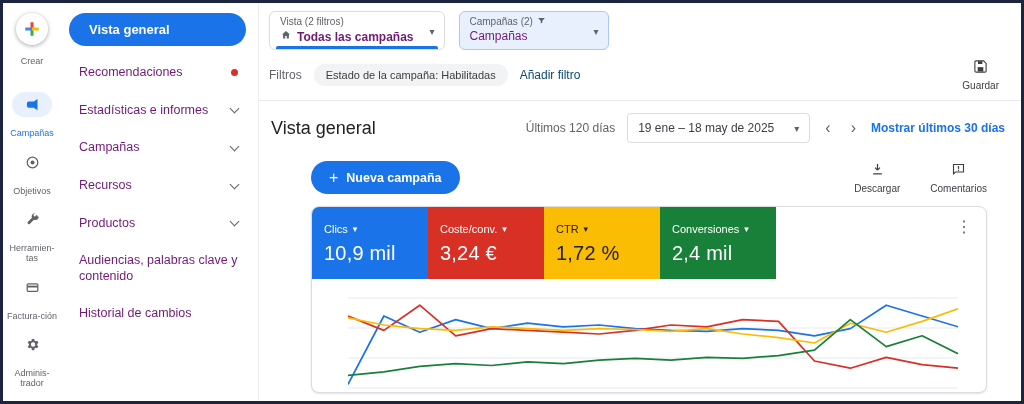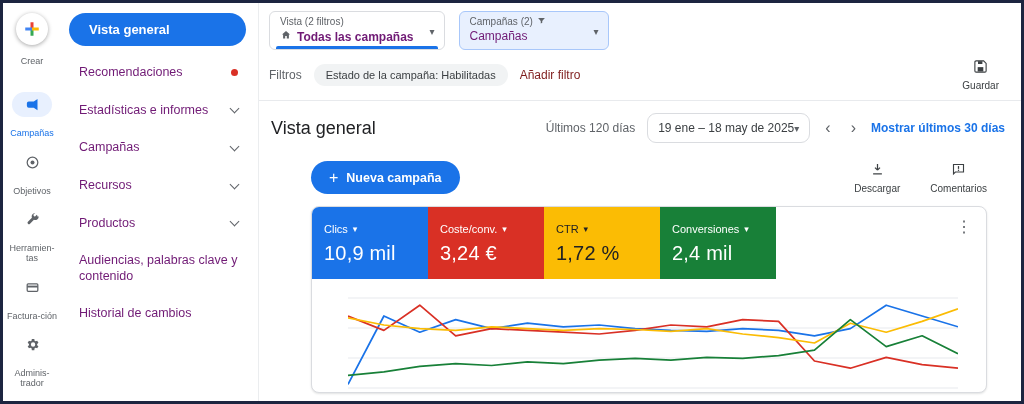--- a/index.html
+++ b/index.html
@@ -34,29 +34,29 @@
   .selbox.white { border:1px solid #dadce0; background:#fff;text-align:center; }
   .selbox.blue { border:1px solid #a8c7fa; background:#e8f0fe; }
   .selbox .lab { font-size:10px; color:#5f6368; display:flex; align-items:center; gap:4px; }
   .selbox .val { font-size:12px; color:#701a75; font-weight:700; display:flex; align-items:center; gap:5px; margin-top:2px; }
   .selbox.blue .val { font-weight:400; }
   .underline { position:absolute; left:6px; right:6px; bottom:0; height:3px; background:#1a73e8; border-radius:2px 2px 0 0; }
   .caret { position:absolute; right:9px; top:50%; transform:translateY(-50%); font-size:10px; color:#5f6368; }
   .filters { display:flex; align-items:center; gap:12px; padding:4px 14px 9px 10px; border-bottom:1px solid #e8eaed; }
   .filters-label { font-size:12px; color:#5f6368; }
   .chip { background:#f1f3f4; border-radius:14px; padding:5px 12px; font-size:11px; color:#3c4043; cursor:pointer; white-space:nowrap; }
-  .add-filter { font-size:12px; color:#7f1d1d; cursor:pointer; }
+  .add-filter { font-size:12px; color:#0c4a6e; cursor:pointer; }
   .vcol { display:flex; flex-direction:column; align-items:center; gap:2px; cursor:pointer; }
   .vcol .lbl { font-size:10px; color:#3c4043; }
   .savegroup { margin-left:auto; padding-right:8px; }
   .pagehead { display:flex; align-items:center; padding:12px 16px 6px 12px; }
   .page-title { font-size:18px; color:#202124; font-weight:400; }
   .ph-right { margin-left:auto; display:flex; align-items:center; gap:10px; }
   .range-hint { font-size:12px; color:#5f6368; margin-right:2px; }
-  .datebox { display:flex; align-items:center; gap:0; border:1px solid #dadce0; border-radius:9px; padding:7px 10px; font-size:12px; color:#3c4043; cursor:pointer; }
+  .datebox { display:flex; align-items:center; gap:20px; border:1px solid #dadce0; border-radius:4px; padding:7px 10px; font-size:12px; color:#3c4043; cursor:pointer; }
   .datebox .dcaret { font-size:10px; color:#5f6368; }
   .navbtn { font-size:16px; color:#5f6368; padding:0 5px; cursor:pointer; line-height:1; }
   .link30 { font-size:12px; color:#1a73e8; font-weight:700; cursor:pointer; }
   .actions { display:flex; align-items:center; padding:12px 34px 10px 52px; }
   .newc { display:flex; align-items:center; gap:8px; background:#1a73e8; color:#fff; border:none; border-radius:17px; height:33px; padding:0 18px; font-size:12.5px; font-weight:700; font-family:inherit; cursor:pointer; }
   .newc .plus { font-size:16px; font-weight:400; }
   .act-right { margin-left:auto; display:flex; gap:30px; }
   
   .card { flex:1; margin:2px 34px 8px 52px; border:1px solid #dadce0; border-radius:8px; position:relative; overflow:hidden; box-shadow:0 1px 2px rgba(60,64,67,.15); background:#fff; }
   .tiles { display:flex; }

